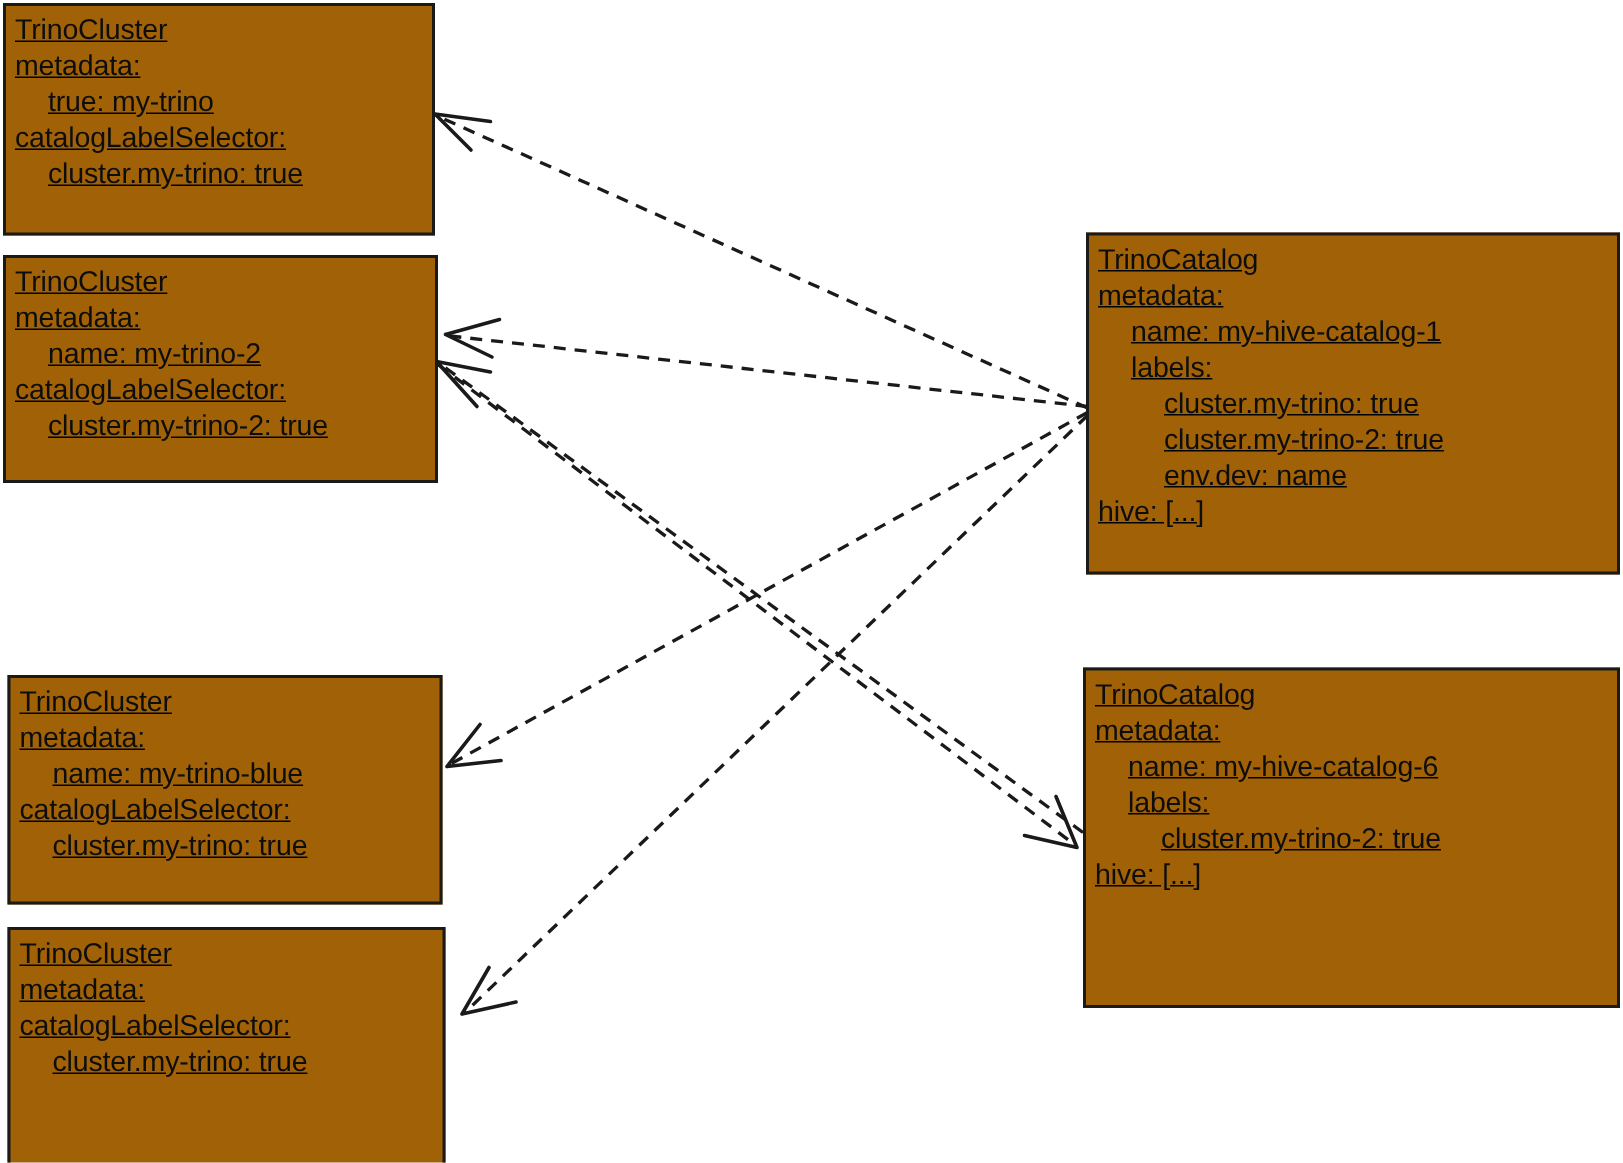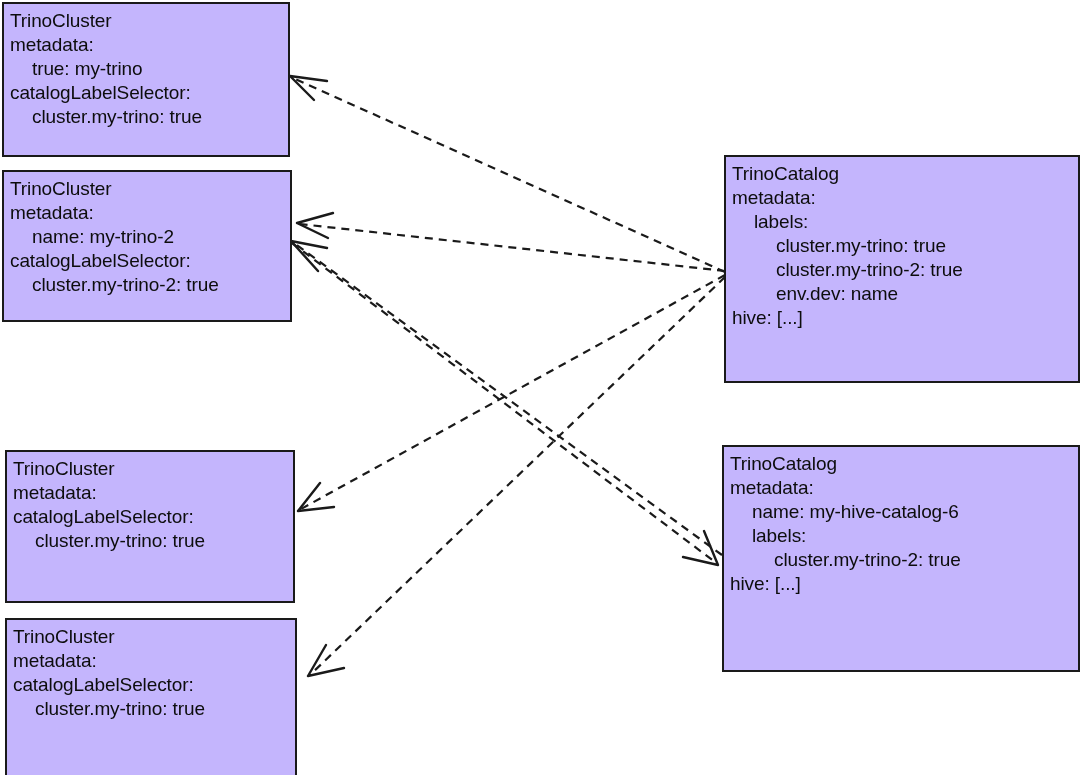--- a/index.html
+++ b/index.html
@@ -28,24 +28,25 @@
     left: 0;
     top: 0;
     width: 1082px;
     height: 775px;
     pointer-events: none;
     z-index: 1;
   }
   .node {
     position: absolute;
     box-sizing: border-box;
-    background: #c4b5fd;
+    background: #a16207;
     border: 2px solid #1a1a1a;
     z-index: 2;
     overflow: hidden;
+    text-decoration: underline;
   }
   .node-body {
     padding: 5px 0 0 6px;
   }
   .yaml-line {
     font-family: "Liberation Sans", sans-serif;
     font-size: 19px;
     line-height: 24px;
     color: #0d0d0d;
     white-space: pre;
@@ -110,38 +111,40 @@
       <div class="yaml-line ind-1">name: my-trino-2</div>
       <div class="yaml-line ind-0">catalogLabelSelector:</div>
       <div class="yaml-line ind-1">cluster.my-trino-2: true</div>
     </div>
   </div>
 
   <div class="node" style="left:5px; top:450px; width:290px; height:153px;">
     <div class="node-body">
       <div class="yaml-line ind-0">TrinoCluster</div>
       <div class="yaml-line ind-0">metadata:</div>
+      <div class="yaml-line ind-1">name: my-trino-blue</div>
       <div class="yaml-line ind-0">catalogLabelSelector:</div>
       <div class="yaml-line ind-1">cluster.my-trino: true</div>
     </div>
   </div>
 
   <div class="node" style="left:5px; top:618px; width:292px; height:160px;">
     <div class="node-body">
       <div class="yaml-line ind-0">TrinoCluster</div>
       <div class="yaml-line ind-0">metadata:</div>
       <div class="yaml-line ind-0">catalogLabelSelector:</div>
       <div class="yaml-line ind-1">cluster.my-trino: true</div>
     </div>
   </div>
 
   <div class="node" style="left:724px; top:155px; width:356px; height:228px;">
     <div class="node-body">
       <div class="yaml-line ind-0">TrinoCatalog</div>
       <div class="yaml-line ind-0">metadata:</div>
+      <div class="yaml-line ind-1">name: my-hive-catalog-1</div>
       <div class="yaml-line ind-1">labels:</div>
       <div class="yaml-line ind-2">cluster.my-trino: true</div>
       <div class="yaml-line ind-2">cluster.my-trino-2: true</div>
       <div class="yaml-line ind-2">env.dev: name</div>
       <div class="yaml-line ind-0">hive: [...]</div>
     </div>
   </div>
 
   <div class="node" style="left:722px; top:445px; width:358px; height:227px;">
     <div class="node-body">

